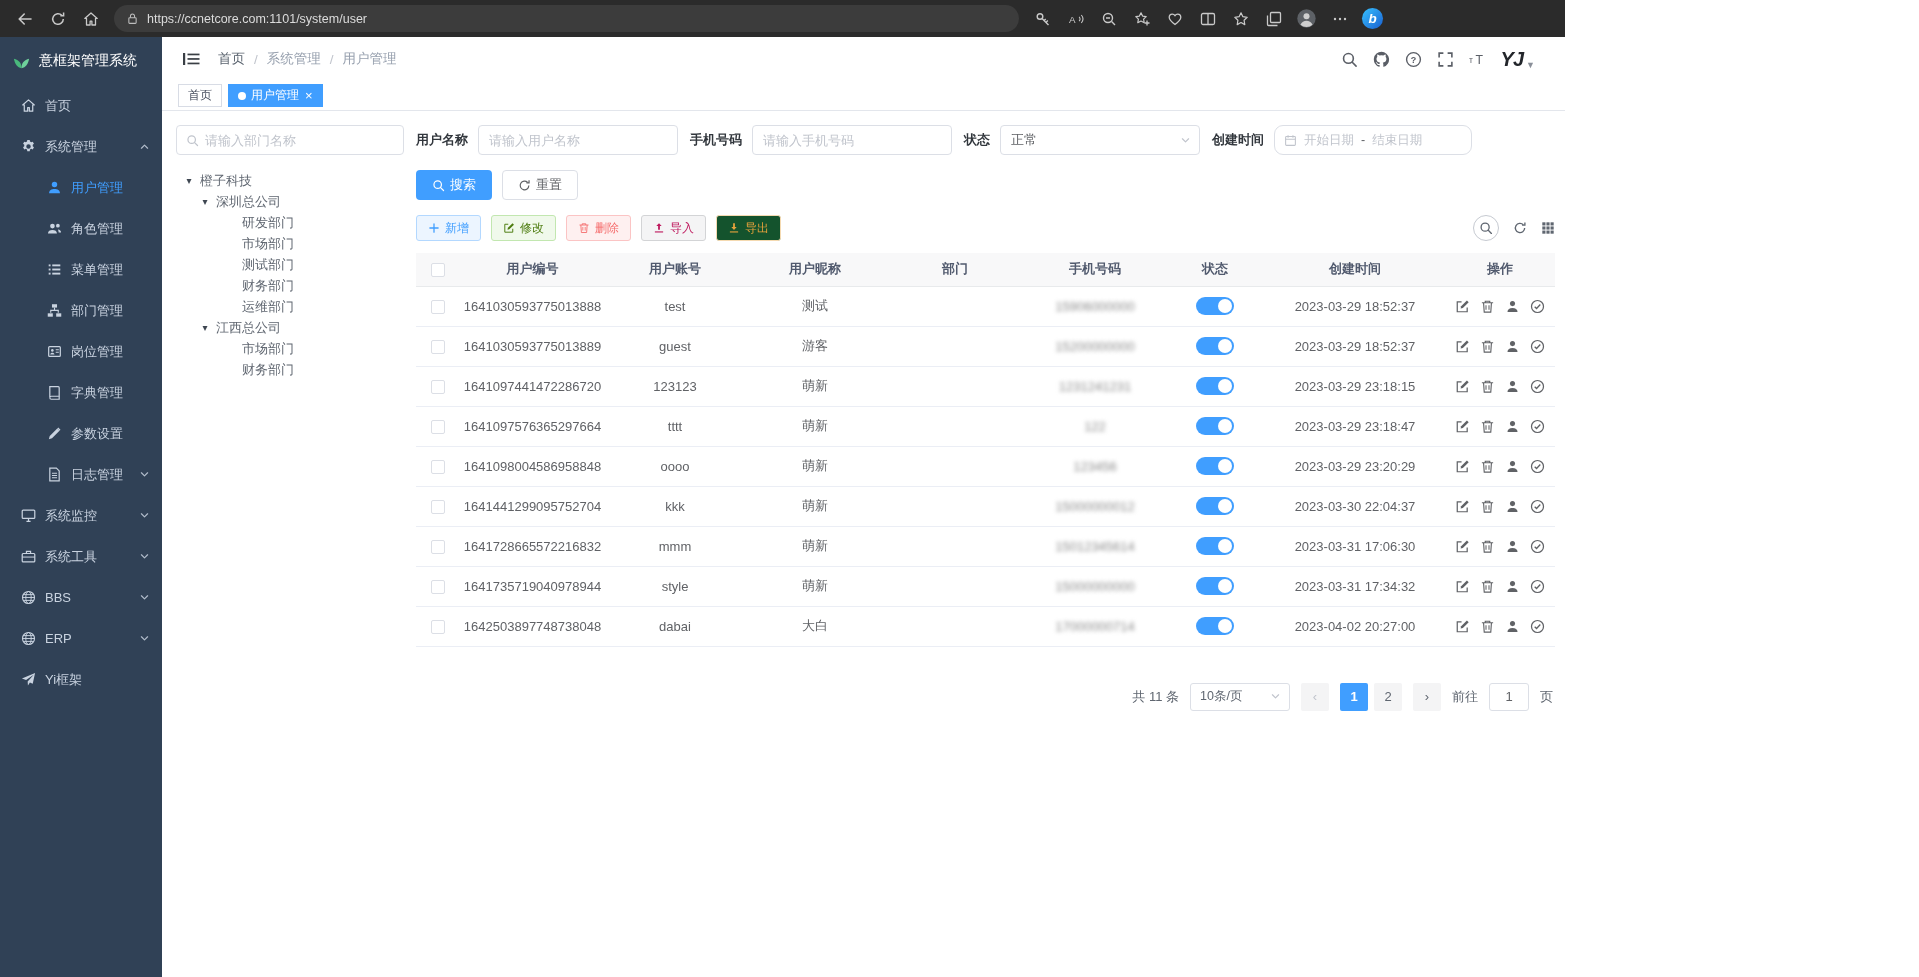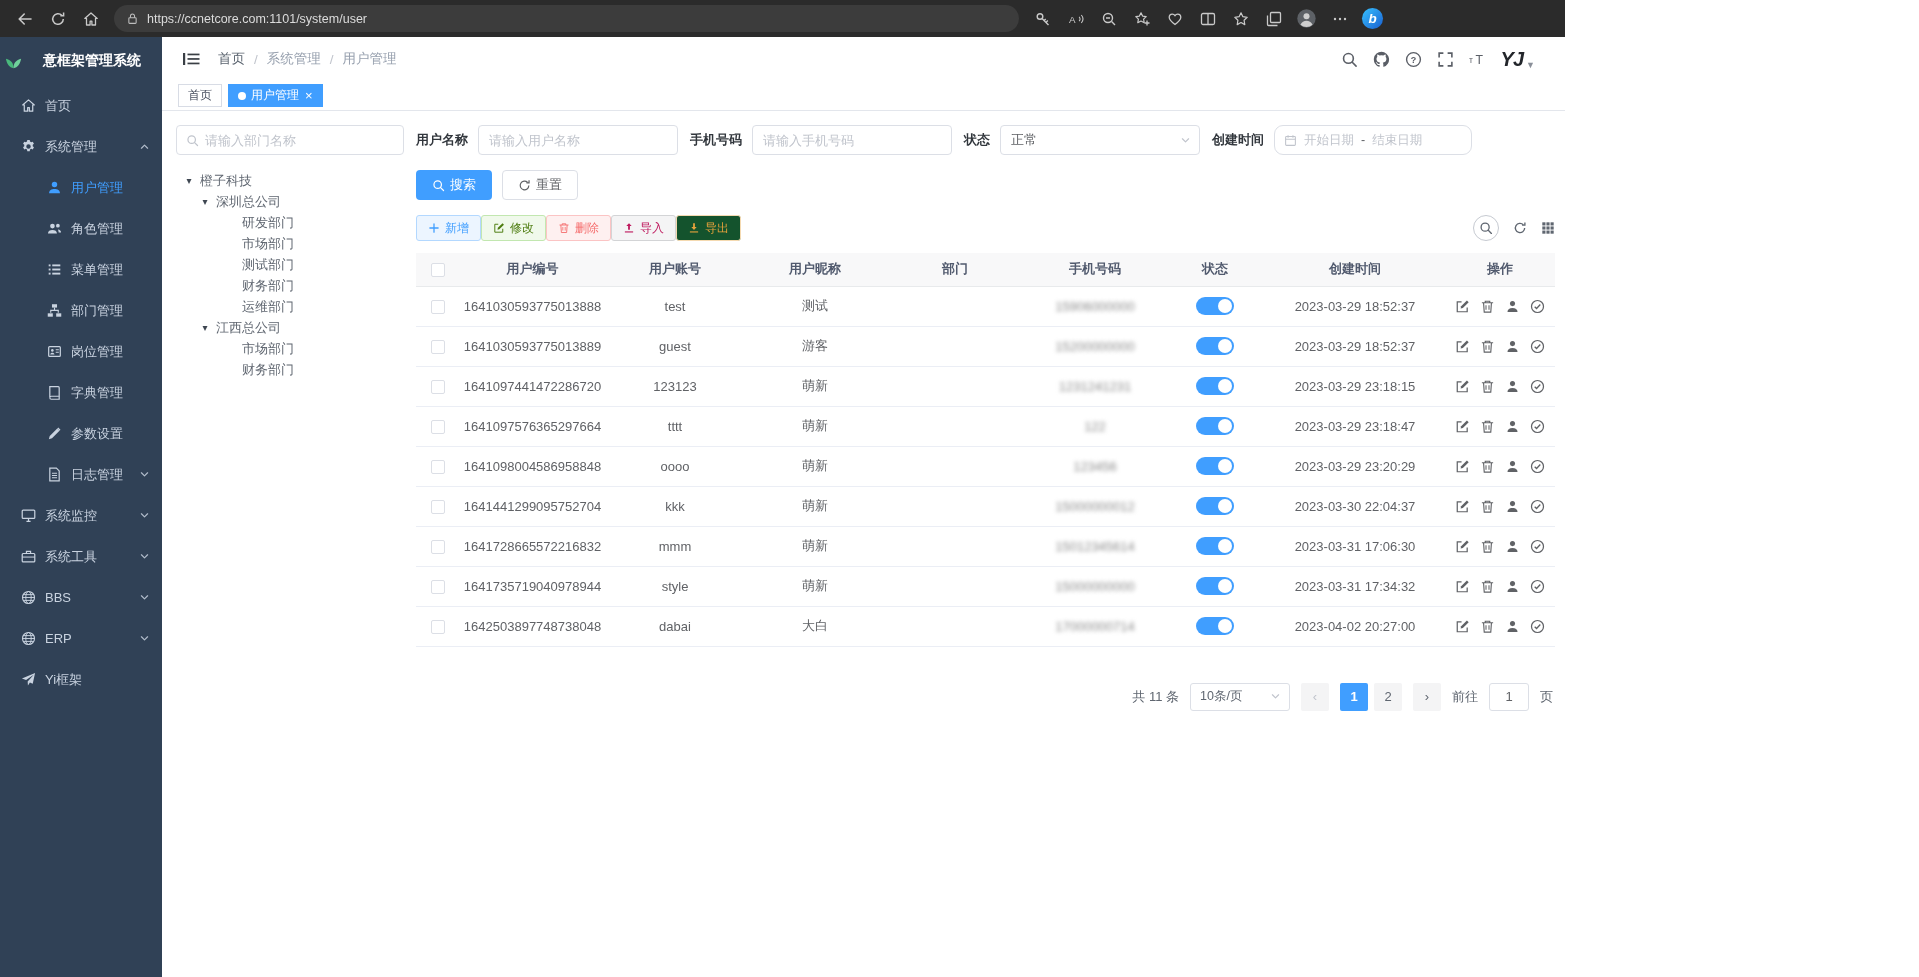--- a/index.html
+++ b/index.html
@@ -17,21 +17,21 @@
   .b-ic svg{width:16px;height:16px}
   .b-ic.av svg{width:21px;height:21px}
   .b-ic.copilot svg{width:23px;height:23px}
   .addr{width:905px;height:27px;background:#3c3c3c;border-radius:14px;display:flex;align-items:center;margin:0 7px;padding:0 12px;gap:8px;color:#dcdcdc;font-size:12.5px;cursor:text;flex:none}
   .addr .lock{width:13px;height:13px;color:#bdbdbd;flex:none}
   .url{flex:1;white-space:nowrap;overflow:hidden}
 
   
   .app{flex:1;display:flex;min-height:0}
   .sidebar{width:162px;background:#304156;flex:none;display:flex;flex-direction:column}
-  .logo{height:48px;display:flex;align-items:center;padding-left:4px;gap:20px;color:#fff;font-weight:bold;font-size:14px;flex:none}
+  .logo{height:48px;display:flex;align-items:center;padding-left:12px;gap:8px;color:#fff;font-weight:normal;font-size:14px;flex:none}
   .logo .ic{width:19px;height:19px}
   .side-item{height:41px;display:flex;align-items:center;padding:0 12px 0 21px;color:#c9d3e0;font-size:13px;cursor:pointer}
   .side-item .ic{margin-right:9px}
   .side-item.lv1{padding-left:47px}
   .side-item.active{color:#409eff}
   .s-arrow{margin-left:auto;width:11px;height:11px;opacity:.85}
 
   .main{flex:1;display:flex;flex-direction:column;min-width:0}
   .app-header{height:44px;display:flex;align-items:center;padding:0 30px 0 20px;background:#fff;flex:none}
   .collapse{width:19px;height:16px;color:#3a3f45;cursor:pointer}
@@ -76,21 +76,21 @@
   .dates{width:198px;height:30px;border:1px solid #dcdfe6;border-radius:9px;display:flex;align-items:center;padding:0 9px;gap:7px;font-size:12.5px;color:#c0c4cc;cursor:pointer}
   .dates .ic{width:13px;height:13px}
   .dates .dsep{color:#606266}
 
   .btn-row{margin-top:15px;display:flex;gap:10px}
   .btn{height:30px;display:inline-flex;align-items:center;gap:5px;padding:0 15px;border-radius:4px;font-size:13px;border:1px solid transparent}
   .btn .ic{width:13px;height:13px}
   .btn-primary{background:#409eff;color:#fff}
   .btn-default{background:#fff;border-color:#dcdfe6;color:#606266}
 
-  .toolbar{margin-top:15px;display:flex;align-items:center;}
+  .toolbar{margin-top:15px;display:flex;align-items:center;gap:10px}
   .tbtn{height:26px;display:inline-flex;align-items:center;gap:5px;padding:0 11px;border-radius:3px;font-size:12px;border:1px solid}
   .tbtn .ic{width:12px;height:12px}
   .tb-add{background:#ecf5ff;border-color:#b3d8ff;color:#409eff}
   .tb-edit{background:#f0f9eb;border-color:#c2e7b0;color:#4d7c0f}
   .tb-del{background:#fef0f0;border-color:#fbc4c4;color:#f56c6c}
   .tb-imp{background:#f4f4f5;border-color:#d3d4d6;color:#be185d}
   .tb-exp{background:#14532d;border-color:#f5dab1;color:#e6a23c}
   .tb-right{margin-left:auto;display:flex;align-items:center;gap:14px;color:#5f6670}
   .tb-right .round{width:26px;height:26px;border:1px solid #c6cad1;border-radius:50%;display:flex;align-items:center;justify-content:center;cursor:pointer}
   .tb-right .round .ic,.tb-right .flat{width:14px;height:14px;cursor:pointer}

